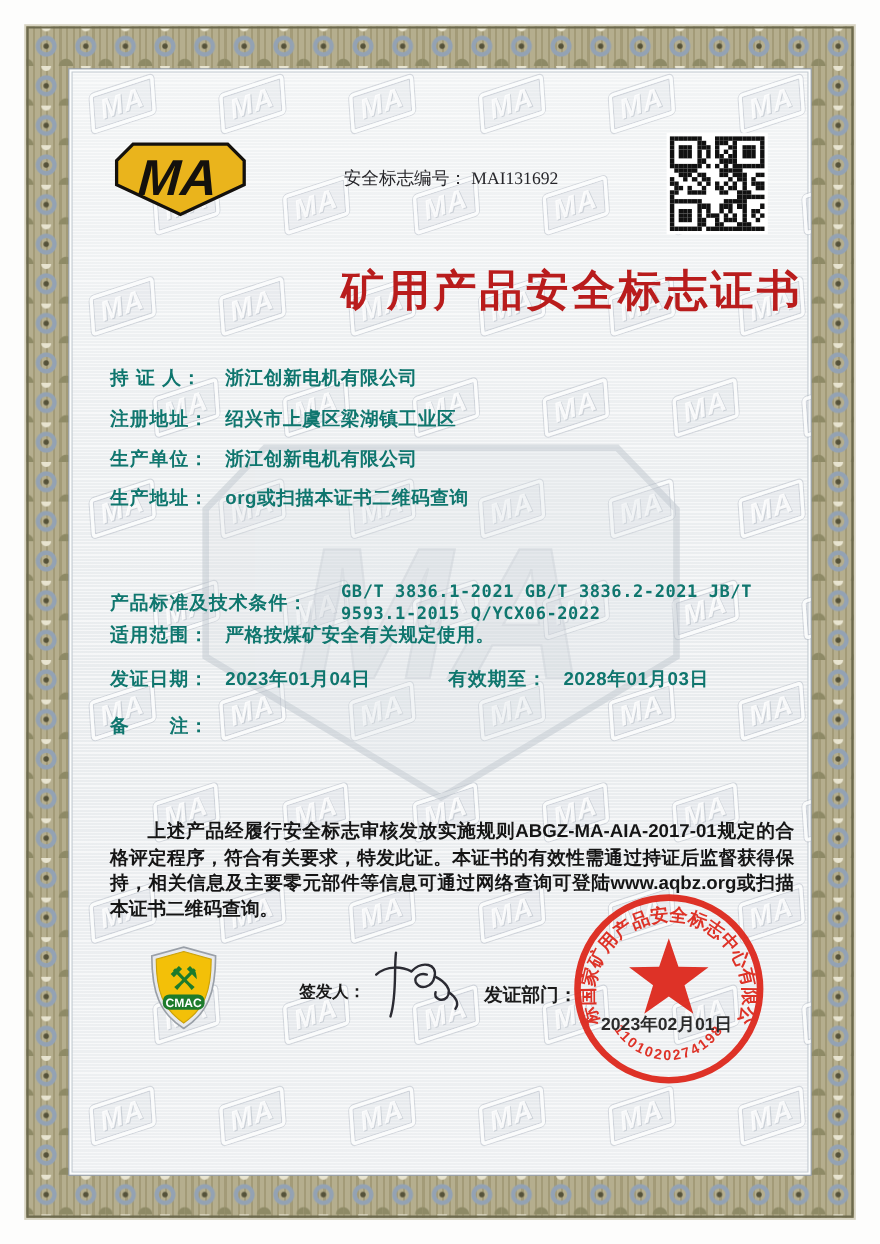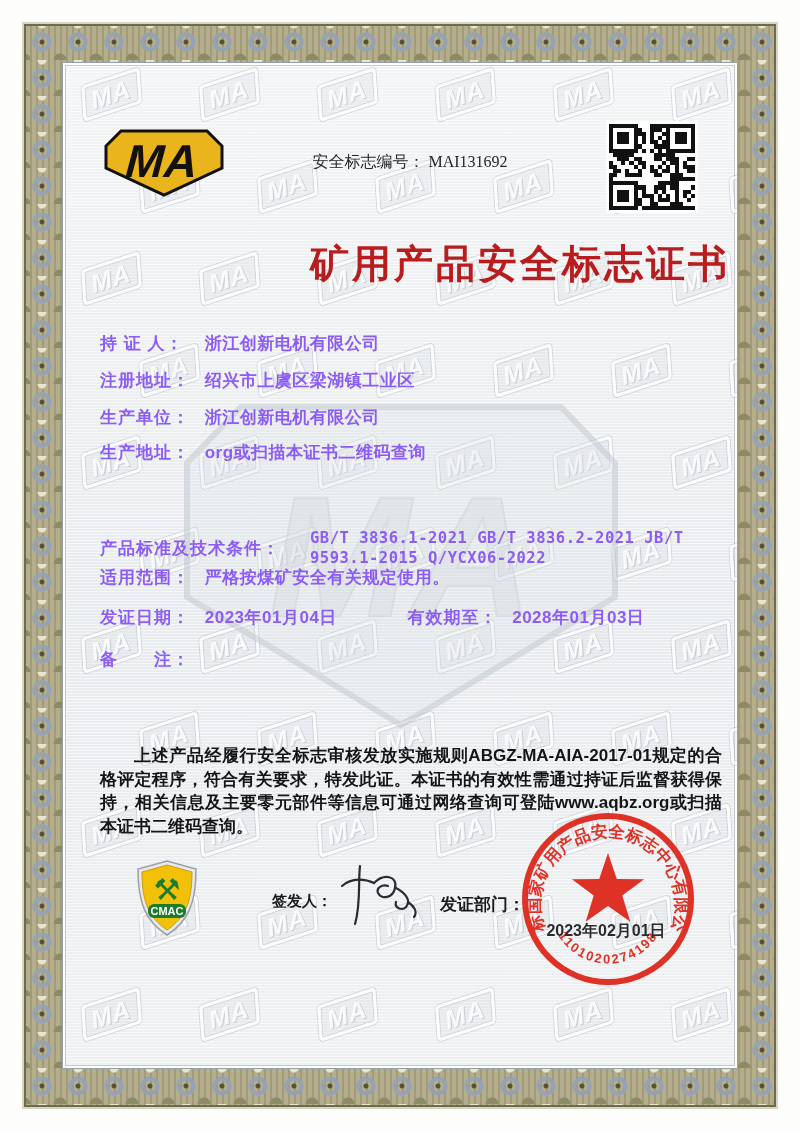--- a/index.html
+++ b/index.html
@@ -45,21 +45,21 @@
   
   .abs{position:absolute;}
   .ma-logo{left:104px; top:129px; width:120px; height:68px;}
   .cert-no{left:230px; top:152px; width:360px; text-align:center;
     font-family:"Liberation Serif", serif; font-size:16px; color:#26262a;}
   .qr{left:606px; top:121px; width:86px; height:86px; background:#fff; padding:3px;
       display:grid; grid-template-columns:repeat(21,1fr); grid-template-rows:repeat(21,1fr);}
   .qr i{display:block;} .qr i.on{background:#111;}
   .title{left:70px; right:70px; top:237px; text-align:right;
     font-size:39px; font-weight:900; letter-spacing:3px; color:#b91c1c;}
-  .row{left:100px; width:630px; font-size:17px; font-weight:bold; color:#8b5cf6;}
+  .row{left:100px; width:630px; font-size:17px; font-weight:bold; color:#0f766e;}
   .lbl{display:inline-block; min-width:100px; letter-spacing:1px;}
   .val{letter-spacing:.5px;}
   .val-mono{font-family:"DejaVu Sans Mono", monospace; font-size:16px;}
   .row-std .lbl{min-width:0;}
   .row-std .val{position:absolute; left:210px; top:-9px; width:445px;
     font-family:"DejaVu Sans Mono", monospace; font-size:15.5px; line-height:20px; font-weight:bold;}
   .dates .val{display:inline-block; min-width:198px;}
   .statement{left:100px; top:744px; width:622px; font-size:17px; font-weight:bold;
     line-height:23.5px; color:#151515; text-align:justify; text-indent:2em;}
   .cmac{left:135px; top:860px; width:64px; height:76px;}

